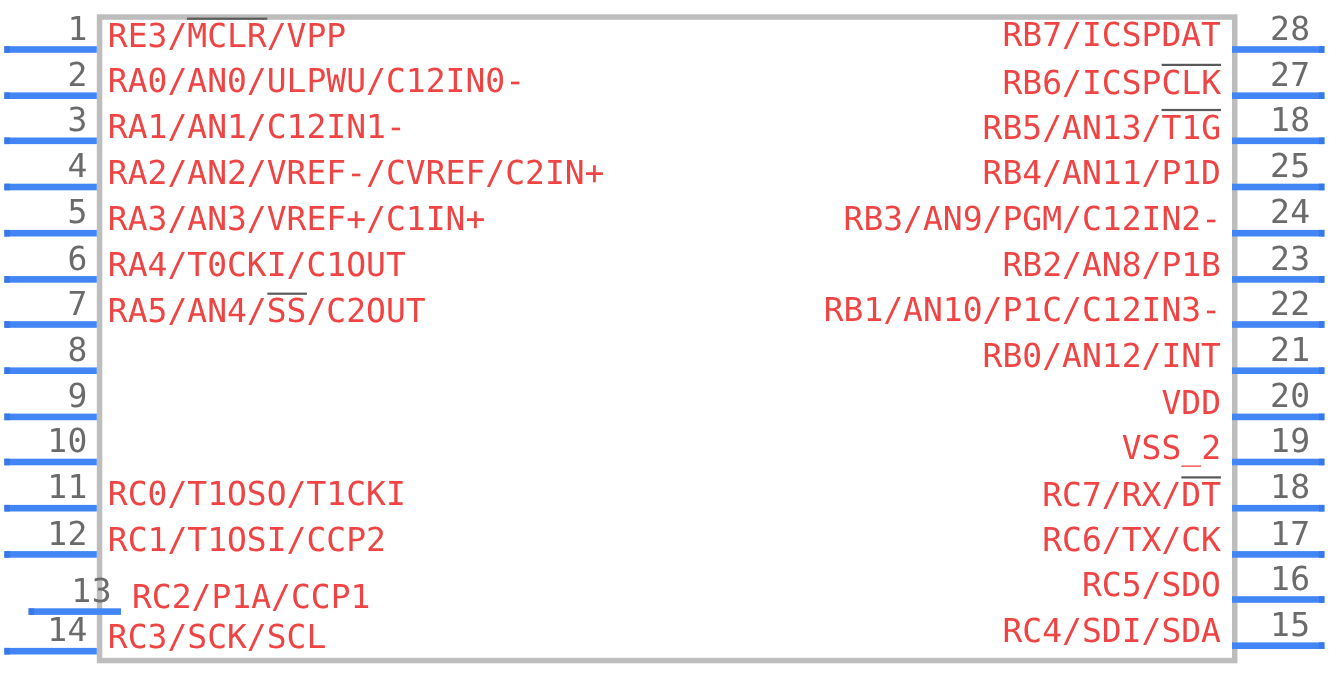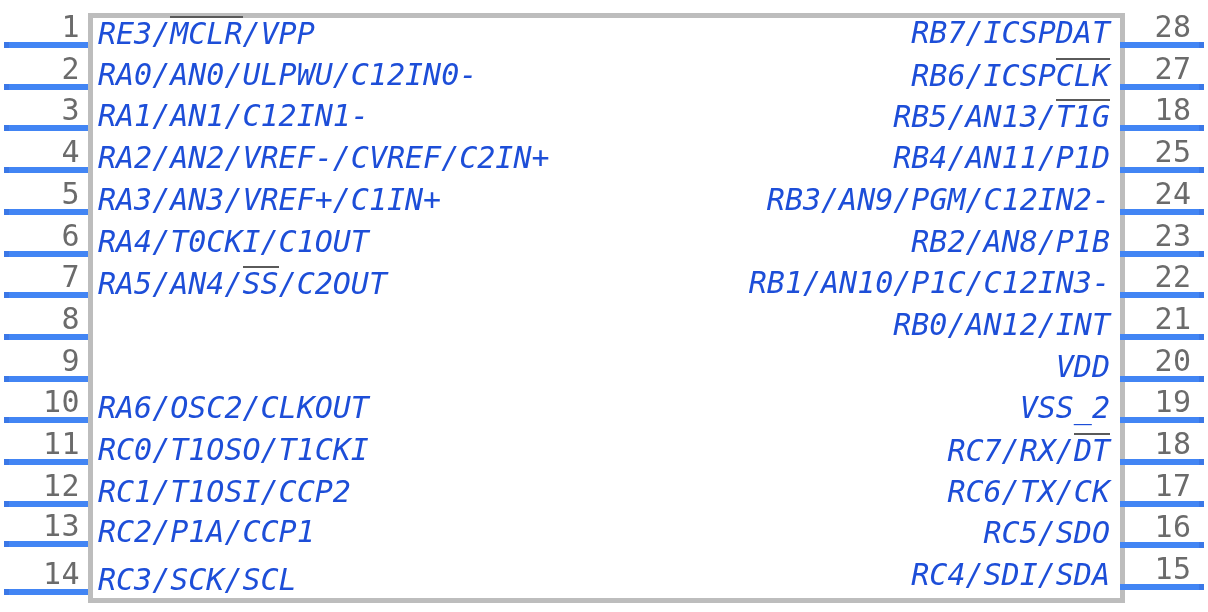--- a/index.html
+++ b/index.html
@@ -68,24 +68,23 @@
   }
   .pin-num.left  { left: 0;  width: 80px; text-align: right; }
   .pin-num.right { right: 0; width: 80px; text-align: center; padding-left: 10px; box-sizing: border-box; }
 
   
   .pin-label {
     position: absolute;
     top: 3px;
     font-size: 30px;
     line-height: 34px;
-    color: #1d4ed8;
+    color: #ef4444;
     white-space: pre;
     letter-spacing: 0px;
-    font-style: italic;
   }
   .pin-label.left  { left: 98px;  text-align: left; }
   .pin-label.right { right: 98px; text-align: center; }
 
   .ovl {
     border-top: 2px solid #5a5a5a;
     padding-top: 0px;
     display: inline-block;
     line-height: 32px;
   }
@@ -157,37 +156,36 @@
         <div class="lead left">
           <div class="nub"></div>
         </div>
         <div class="pin-num left">9</div>
       </div>
       <div class="pin-row" style="top: 388.3px;">
         <div class="lead left">
           <div class="nub"></div>
         </div>
         <div class="pin-num left">10</div>
-        <div class="pin-label left"><span>RA6/OSC2/CLKOUT</span></div>
       </div>
       <div class="pin-row" style="top: 430px;">
         <div class="lead left">
           <div class="nub"></div>
         </div>
         <div class="pin-num left">11</div>
         <div class="pin-label left"><span>RC0/T1OSO/T1CKI</span></div>
       </div>
       <div class="pin-row" style="top: 471.7px;">
         <div class="lead left">
           <div class="nub"></div>
         </div>
         <div class="pin-num left">12</div>
         <div class="pin-label left"><span>RC1/T1OSI/CCP2</span></div>
       </div>
-      <div class="pin-row" style="top: 512px;">
+      <div class="pin-row" style="top: 524px; margin-left: 22px;">
         <div class="lead left">
           <div class="nub"></div>
         </div>
         <div class="pin-num left">13</div>
         <div class="pin-label left"><span>RC2/P1A/CCP1</span></div>
       </div>
       <div class="pin-row" style="top: 560px; padding-left: 32px;">
         <div class="lead left">
           <div class="nub"></div>
         </div>

